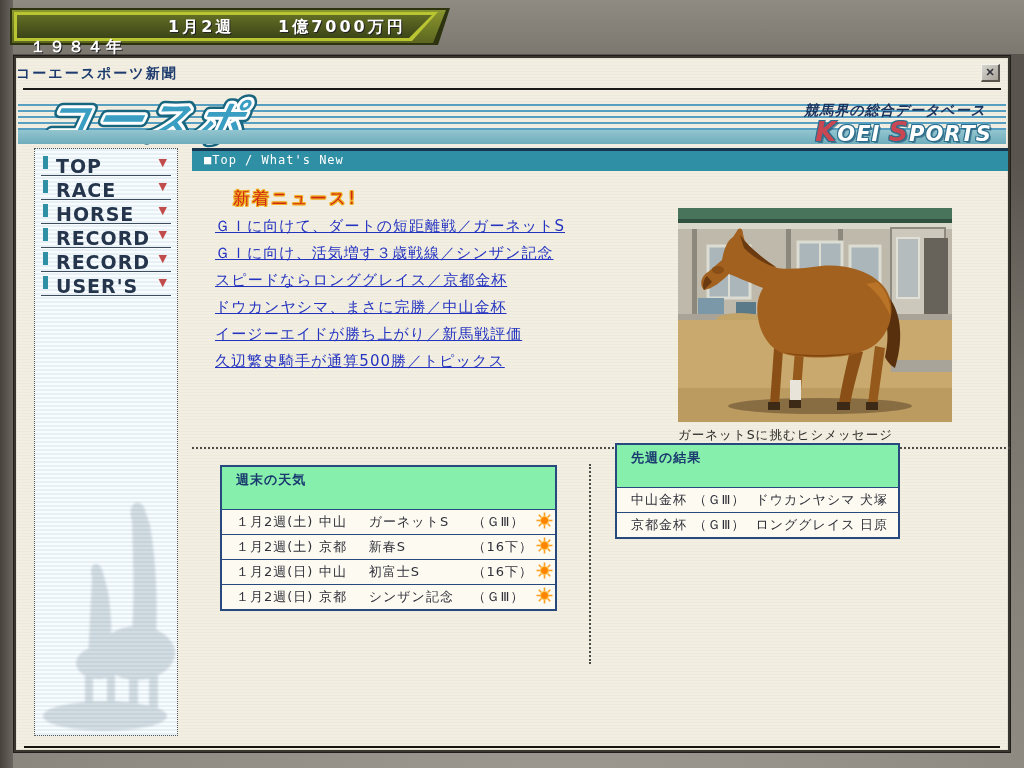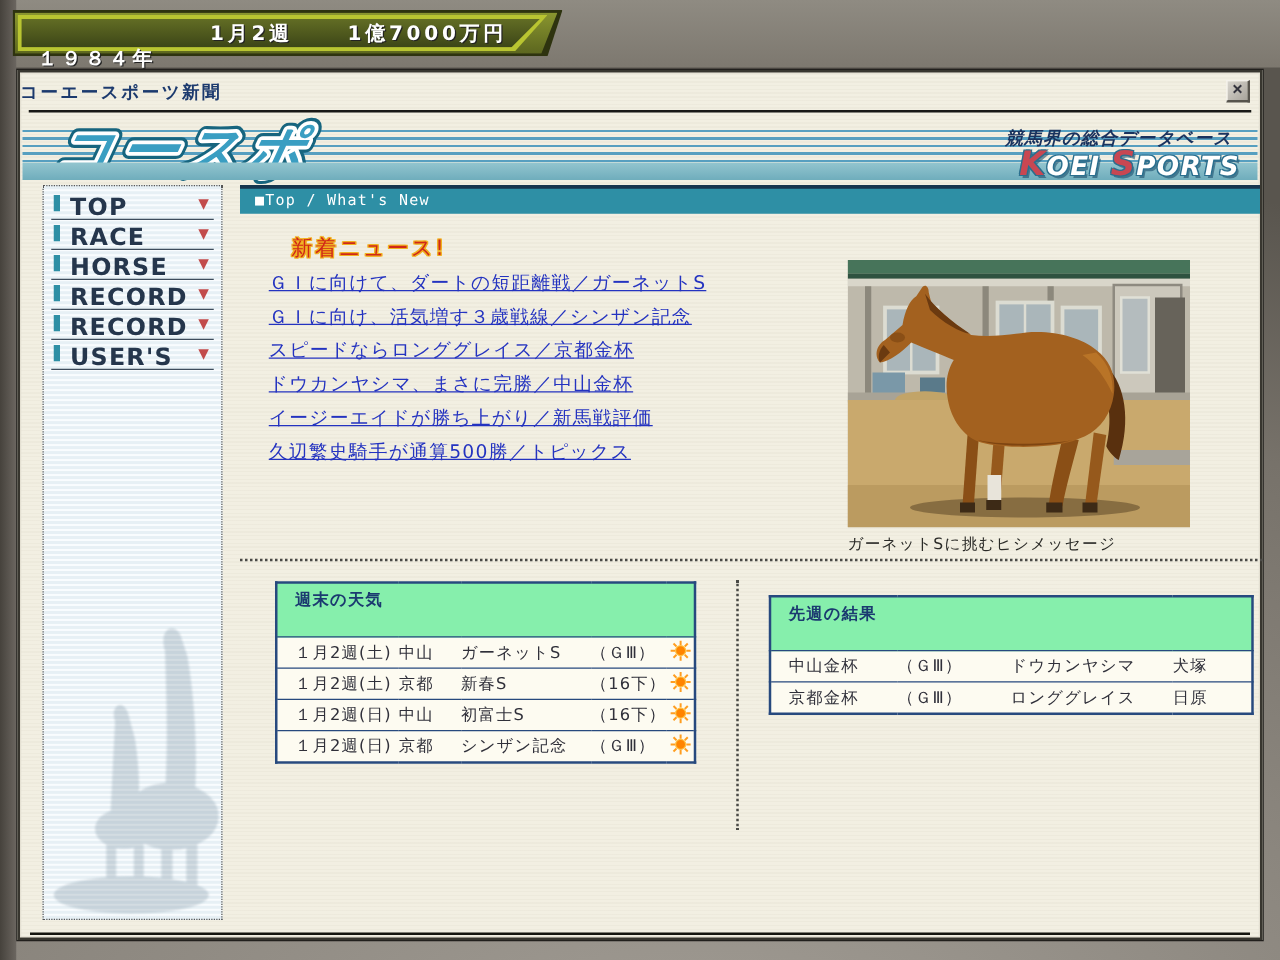--- a/index.html
+++ b/index.html
@@ -100,21 +100,21 @@
 
   
   table.info{position:absolute;border-collapse:collapse;background:#fdfbf1;
     border:2px solid #27497e;}
   table.info th{background:#86efac;color:#1b3a70;font-size:13px;text-align:left;
     padding:4px 0 20px 14px;letter-spacing:1px;border-bottom:1px solid #27497e;}
   table.info td{font-size:13px;color:#30303a;height:24px;padding:0;
     border-top:1px solid #27497e;letter-spacing:1px;white-space:nowrap;}
   table.info td.first{padding-left:14px;}
   .wtable{left:204px;top:407px;width:337px;}
-  .rtable{left:599px;top:418px;width:388px;}
+  .rtable{left:599px;top:385px;width:285px;}
   .suncell{text-align:center;}
 </style>
 </head>
 <body>
 
 <div class="stage">
   <div class="desk-top"></div>
   <div class="desk-left"></div>
 
   <div class="statusbar">

